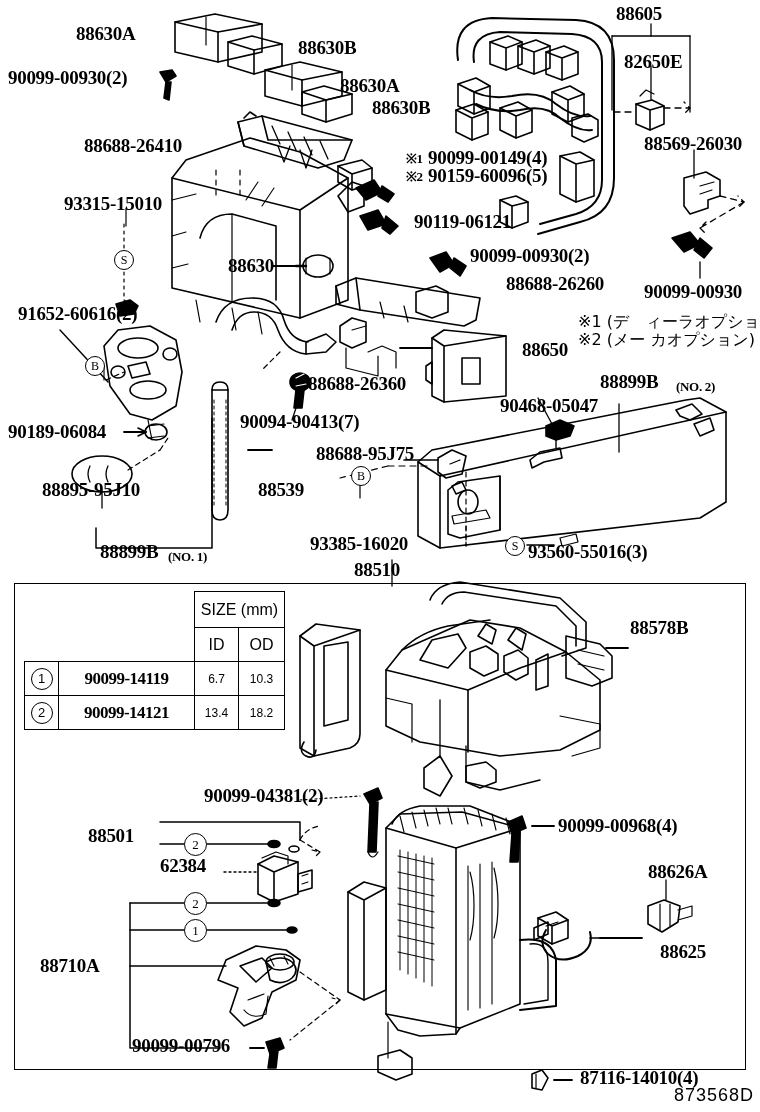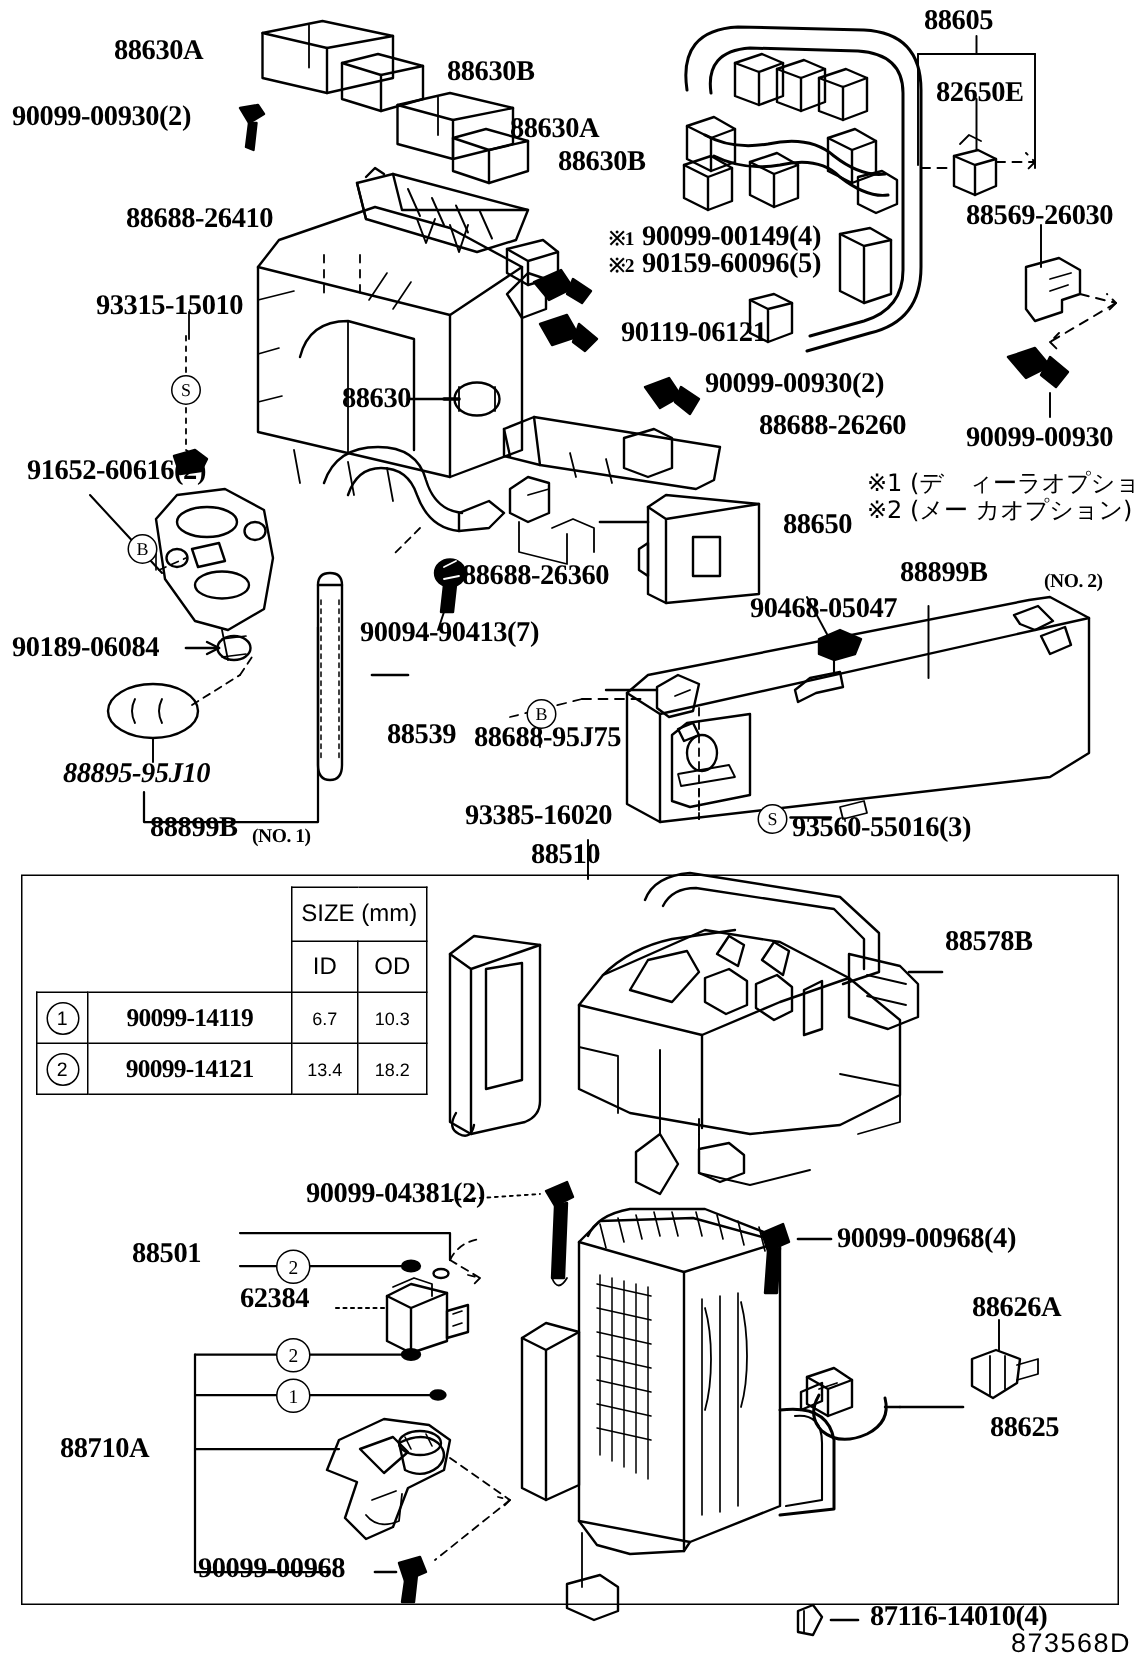--- a/index.html
+++ b/index.html
@@ -545,48 +545,48 @@
   <div class="lbl n" style="left:428px; top:166px;">90159-60096(5)</div>
   <div class="lbl n" style="left:414px; top:212px;">90119-06121</div>
   <div class="lbl n" style="left:470px; top:246px;">90099-00930(2)</div>
   <div class="lbl n" style="left:506px; top:274px;">88688-26260</div>
 
   <div class="lbl jp" style="left:578px; top:314px;">※1 (デ゙ィーラオプション)</div>
   <div class="lbl jp" style="left:578px; top:332px;text-align:center;">※2 (メー カオプション)</div>
 
   <div class="lbl n" style="left:18px;  top:304px;">91652-60616(2)</div>
   <div class="lbl n" style="left:8px;   top:422px;">90189-06084</div>
-  <div class="lbl n" style="left:42px;  top:506px;font-style:italic;">88895-95J10</div>
+  <div class="lbl n" style="left:42px;  top:480px;">88895-95J10</div>
   <div class="lbl n" style="left:100px; top:542px;">88899B</div>
   <div class="lbl sm" style="left:168px;top:550px;">(NO. 1)</div>
 
   <div class="lbl n" style="left:258px; top:480px;">88539</div>
   <div class="lbl n" style="left:240px; top:412px;">90094-90413(7)</div>
   <div class="lbl n" style="left:308px; top:374px;">88688-26360</div>
-  <div class="lbl n" style="left:316px; top:444px;margin-top:38px;">88688-95J75</div>
+  <div class="lbl n" style="left:316px; top:444px;">88688-95J75</div>
   <div class="lbl n" style="left:310px; top:514px;margin-top:20px;">93385-16020</div>
 
   <div class="lbl n" style="left:522px; top:340px;">88650</div>
   <div class="lbl n" style="left:500px; top:396px;">90468-05047</div>
   <div class="lbl n" style="left:600px; top:372px;">88899B</div>
-  <div class="lbl sm" style="left:696px;top:380px;">(NO. 2)</div>
+  <div class="lbl sm" style="left:676px;top:380px;">(NO. 2)</div>
   <div class="lbl n" style="left:528px; top:542px;">93560-55016(3)</div>
   <div class="lbl n" style="left:354px; top:560px;">88510</div>
 
   <div class="badge" style="left:114px; top:250px;">S</div>
   <div class="badge" style="left:85px;  top:356px;">B</div>
   <div class="badge" style="left:351px; top:466px;">B</div>
   <div class="badge" style="left:505px; top:536px;">S</div>
 
   <div class="lbl n" style="left:630px; top:618px;">88578B</div>
   <div class="lbl n" style="left:204px; top:786px;">90099-04381(2)</div>
   <div class="lbl n" style="left:88px;  top:826px;">88501</div>
   <div class="lbl n" style="left:160px; top:856px;">62384</div>
   <div class="lbl n" style="left:40px;  top:956px;">88710A</div>
-  <div class="lbl n" style="left:132px; top:1036px;">90099-00968</div>
+  <div class="lbl n" style="left:132px; top:1036px;">90099-00796</div>
   <div class="lbl n" style="left:558px; top:816px;">90099-00968(4)</div>
   <div class="lbl n" style="left:648px; top:862px;">88626A</div>
   <div class="lbl n" style="left:660px; top:942px;">88625</div>
   <div class="lbl n" style="left:580px; top:1068px;">87116-14010(4)</div>
 
   <div class="badge big" style="left:184px; top:833px;">2</div>
   <div class="badge big" style="left:184px; top:892px;">2</div>
   <div class="badge big" style="left:184px; top:919px;">1</div>
 
   <div class="lbl code" style="left:674px; top:1086px;">873568D</div>

